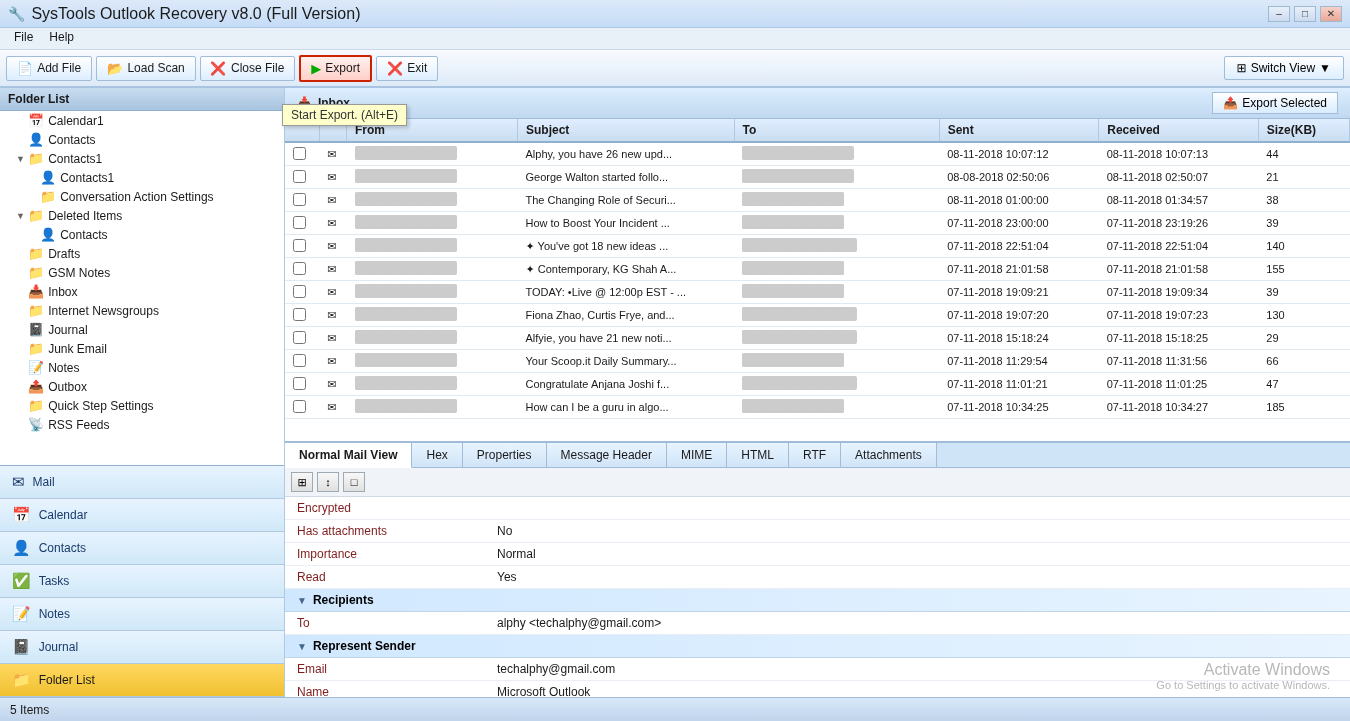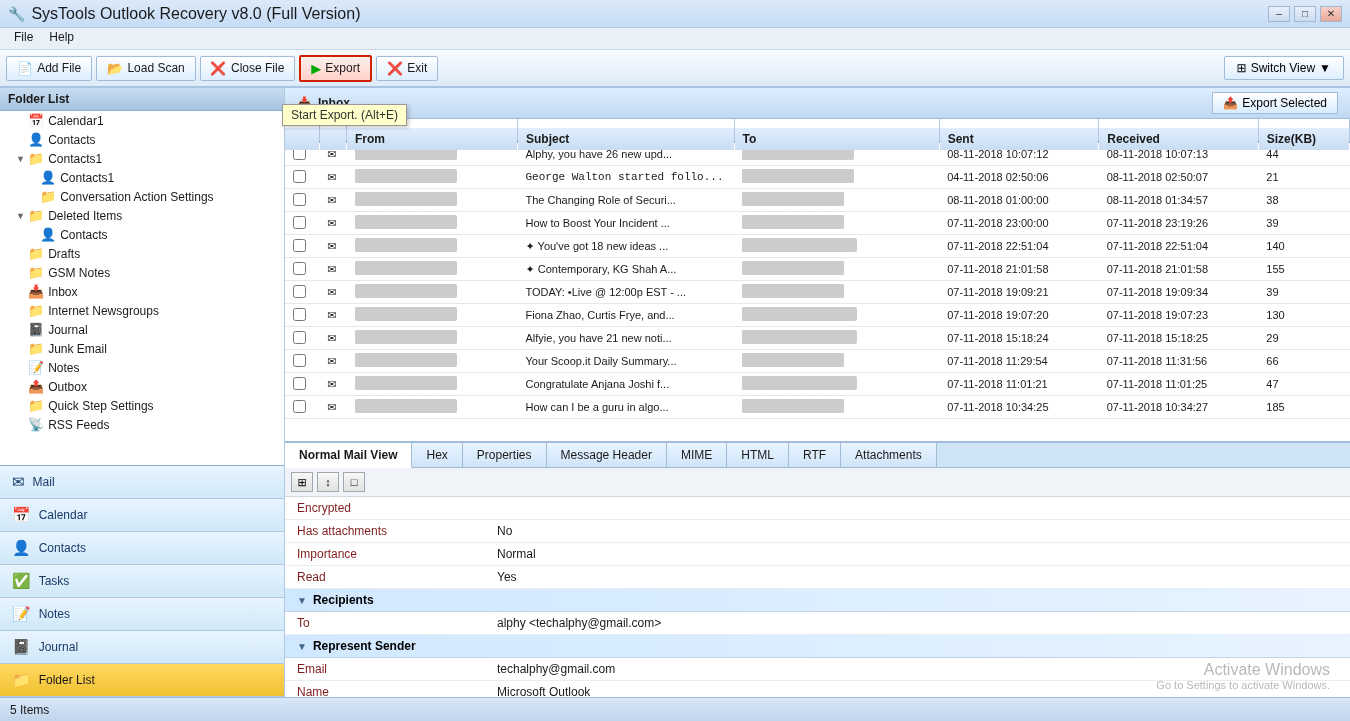--- a/index.html
+++ b/index.html
@@ -177,21 +177,21 @@
       overflow-y: auto;
       overflow-x: hidden;
     }
     .email-table {
       width: 100%;
       border-collapse: collapse;
     }
     .email-table thead tr {
       background: linear-gradient(to bottom, #e0eeff, #c8dcf0);
       position: sticky;
-      top: 9px;
+      top: 0;
     }
     .email-table th {
       padding: 4px 8px;
       text-align: left;
       border-right: 1px solid #b0c8e0;
       border-bottom: 2px solid #90b0d0;
       font-weight: bold;
       font-size: 12px;
       color: #1a1a1a;
       white-space: nowrap;
@@ -528,23 +528,23 @@
       <td class="subject-col" style="overflow:hidden; max-width:190px; text-overflow:ellipsis;">Alphy, you have 26 new upd...</td>
       <td class="to-col" style="overflow:hidden; max-width:180px;"><span style="display:inline-block; background:#ccc; color:#ccc; border-radius:2px; overflow:hidden; white-space:nowrap;">████████████...</span></td>
       <td class="sent-col">08-11-2018 10:07:12</td>
       <td class="received-col">08-11-2018 10:07:13</td>
       <td class="size-col">44</td>
     </tr>
             <tr>
       <td class="checkbox-col"><input type="checkbox" style="cursor: pointer;"></td>
       <td class="icon-col">✉</td>
       <td class="from-col" style="overflow:hidden; max-width:150px;"><span style="display:inline-block; background:#ccc; color:#ccc; border-radius:2px; overflow:hidden; white-space:nowrap;">████████████</span></td>
-      <td class="subject-col" style="overflow:hidden; max-width:190px; text-overflow:ellipsis;font-family:Liberation Mono, monospace;">George Walton started follo...</td>
+      <td class="subject-col" style="overflow:hidden; max-width:190px; text-overflow:ellipsis;">George Walton started follo...</td>
       <td class="to-col" style="overflow:hidden; max-width:180px;"><span style="display:inline-block; background:#ccc; color:#ccc; border-radius:2px; overflow:hidden; white-space:nowrap;">████████████...</span></td>
-      <td class="sent-col">04-11-2018 02:50:06</td>
+      <td class="sent-col">08-08-2018 02:50:06</td>
       <td class="received-col">08-11-2018 02:50:07</td>
       <td class="size-col">21</td>
     </tr>
             <tr>
       <td class="checkbox-col"><input type="checkbox" style="cursor: pointer;"></td>
       <td class="icon-col">✉</td>
       <td class="from-col" style="overflow:hidden; max-width:150px;"><span style="display:inline-block; background:#ccc; color:#ccc; border-radius:2px; overflow:hidden; white-space:nowrap;">████████████</span></td>
       <td class="subject-col" style="overflow:hidden; max-width:190px; text-overflow:ellipsis;margin-top:48px;">The Changing Role of Securi...</td>
       <td class="to-col" style="overflow:hidden; max-width:180px;"><span style="display:inline-block; background:#ccc; color:#ccc; border-radius:2px; overflow:hidden; white-space:nowrap;">████████████</span></td>
       <td class="sent-col">08-11-2018 01:00:00</td>

